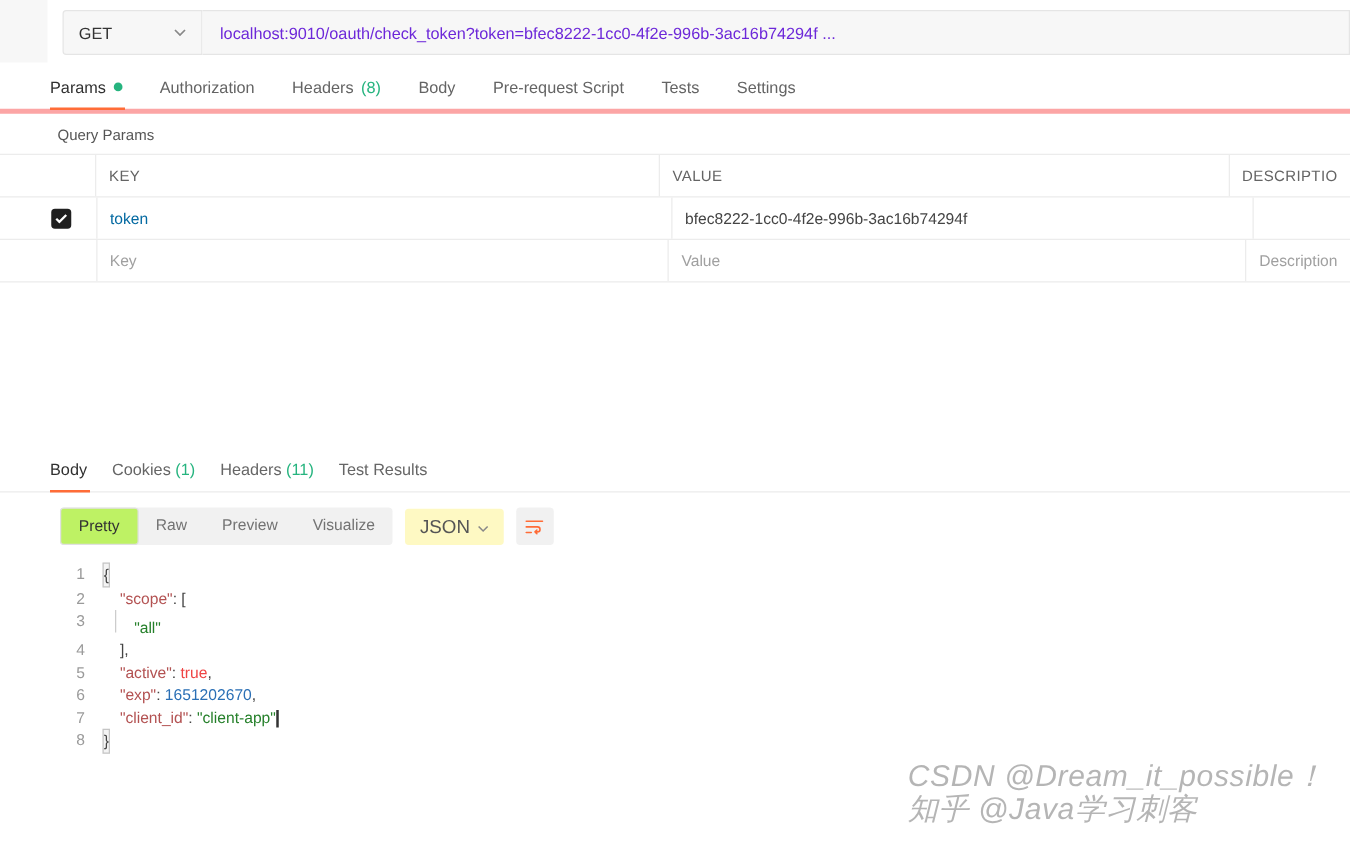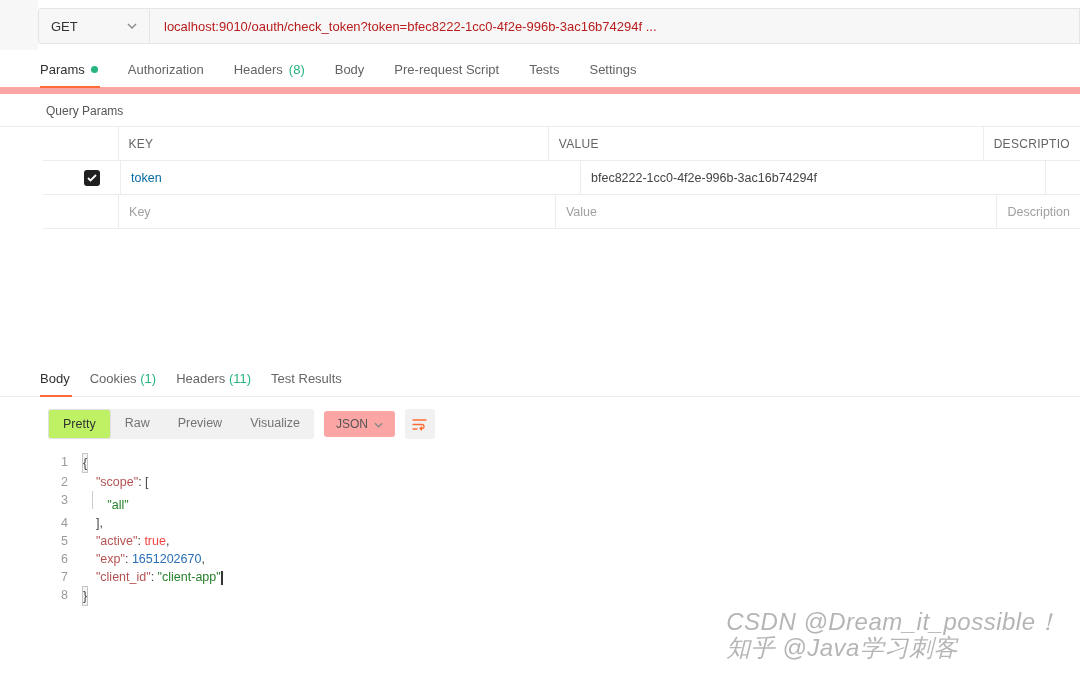--- a/index.html
+++ b/index.html
@@ -1,47 +1,47 @@
 <!DOCTYPE html>
 <html><head>
 <meta charset="utf-8">
 <style>
 * { margin: 0; padding: 0; box-sizing: border-box; font-family: -apple-system, BlinkMacSystemFont, "Segoe UI", Arial, sans-serif; }
 body { background: #fff; color: #303030; font-size: 13px; width: 1080px; height: 683px; overflow: hidden; }
 .left-blank { position: absolute; left:0; top:0; width:38px; height:50px; background:#f7f7f7;}
-.request-bar { display:flex; padding:8px 0 8px 38px; }
+.request-bar { display:flex; padding:8px 0 8px 50px; }
 .method-select { width:112px; height:36px; background:#f7f7f7; border:1px solid #e5e5e5; border-radius:3px 0 0 3px; display:flex; align-items:center; justify-content:space-between; padding:0 12px; font-size:13px; color:#333; font-weight:500; cursor:pointer; }
 .method-select .chev { color:#888; }
-.url-input { flex:1; height:36px; background:#f7f7f7; border:1px solid #e5e5e5; border-left:none; padding:0 14px; display:flex; align-items:center; color:#b91c1c; margin-right:0; }
-.req-tabs { display:flex; gap:28px; padding:10px 16px 0 40px; border-bottom:7px solid #fca5a5; }
+.url-input { flex:1; height:36px; background:#f7f7f7; border:1px solid #e5e5e5; border-left:none; padding:0 14px; display:flex; align-items:center; color:#6d28d9; margin-right:0; }
+.req-tabs { display:flex; gap:28px; padding:10px 16px 0 40px; border-bottom:4px solid #fca5a5; }
 .req-tab { padding:0 2px 10px 0; font-size:13px; color:#646464; cursor:pointer; position:relative; display:flex; align-items:center; gap:6px; }
 .req-tab.active { color:#303030; }
 .req-tab.active::after { content:""; position:absolute; left:0; right:0; bottom:-1px; height:2px; background:#ff6c37; }
 .dot-green { width:7px; height:7px; background:#26b47f; border-radius:50%; display:inline-block; }
 .count-green { color:#26b47f; }
 .section-label { padding:10px 0 8px 46px; color:#555; font-size:12px; }
 .params-table { border-top:1px solid #ececec; }
-.params-table .row { display:flex; border-bottom:1px solid #ececec; min-height:34px; align-items:stretch;margin-left:43px; }
+.params-table .row { display:flex; border-bottom:1px solid #ececec; min-height:34px; align-items:stretch; }
 .cell { border-right:1px solid #ececec; padding:8px 10px; display:flex; align-items:center; font-size:12.5px; }
 .c-check { width:78px; justify-content:center; border-right:1px solid #ececec; padding-left:30px;}
 .c-key { width:460px; color:#0369a1; }
 .c-val { width:465px; color:#444; }
 .c-desc { flex:1; }
 .header-row .cell { color:#646464; font-weight:500; font-size:12px; letter-spacing:0.3px; }
 .placeholder-row .cell { color:#a0a0a0; }
 .checkbox { width:16px; height:16px; border-radius:3px; background:#202020; display:flex; align-items:center; justify-content:center; color:#fff; font-size:11px; }
 .resp-tabs { display:flex; gap:18px; padding:12px 0 0 40px; border-bottom:1px solid #ececec; margin-top:130px; }
 .resp-tab { padding:0 2px 10px 0; font-size:13px; color:#666; cursor:pointer; position:relative; }
 .resp-tab.active { color:#303030; }
 .resp-tab.active::after { content:""; position:absolute; left:0; right:0; bottom:-1px; height:2px; background:#ff6c37; }
 .resp-toolbar { display:flex; gap:10px; align-items:center; padding:12px 0 10px 48px; }
 .subtabs { display:flex; background:#f1f1f1; border-radius:3px; }
 .subtab { padding:7px 14px; font-size:12.5px; color:#737373; cursor:pointer; }
 .subtab.active { background:#bef264; border:1px solid #e0e0e0; border-radius:3px; color:#333; }
-.fmt-select { display:flex; align-items:center; gap:6px; background:#fca5a5; border-radius:3px; padding:6px 12px; font-size:12px; color:#555; cursor:pointer; }
+.fmt-select { display:flex; align-items:center; gap:6px; background:#fef9c3; border-radius:3px; padding:6px 12px; font-size:15px; color:#555; cursor:pointer; }
 .icon-wrap { width:30px; height:30px; background:#f1f1f1; border-radius:3px; display:flex; align-items:center; justify-content:center; cursor:pointer; }
 .code-area { padding:4px 0 0 48px; font-family: Consolas, Monaco, monospace; font-size:12.5px; line-height:18px; }
 .code-row { display:flex; }
 .ln { width:34px; text-align:right; color:#9a9a9a; padding-right:14px; }
 .cl { white-space:pre; }
 .brace-box { display:inline-block; border:1px solid #c5c5c5; padding:0 0px; background:#f4f4f4; }
 .tok-key { color:#b35252; }
 .tok-str { color:#26802b; }
 .tok-num { color:#2a6fb5; }
 .tok-bool { color:#ef4444;text-align:center; }

